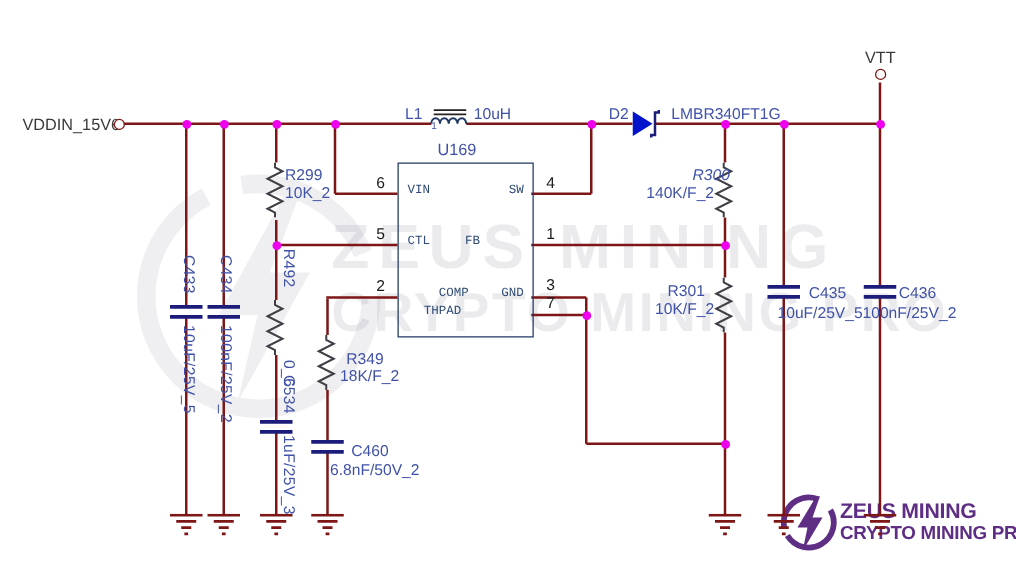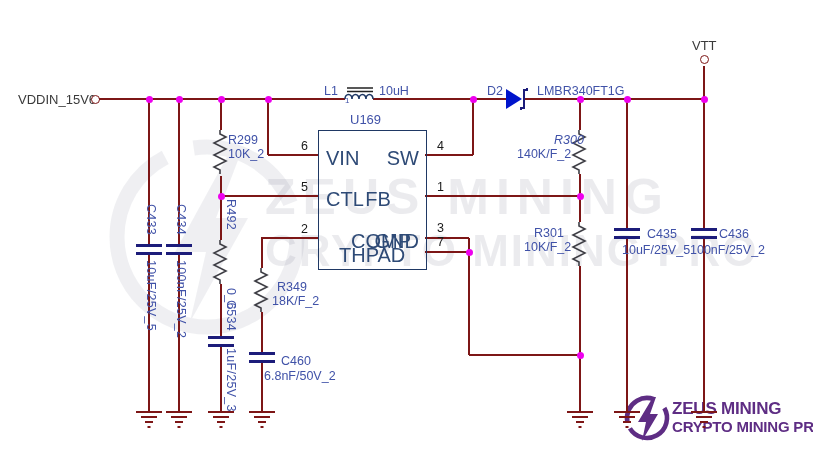--- a/index.html
+++ b/index.html
@@ -5,21 +5,21 @@
   html,body{margin:0;padding:0;background:#fff;}
   #canvas{position:relative;width:813px;height:451px;background:#fff;overflow:hidden;
           font-family:"Liberation Sans",sans-serif;}
   .abs{position:absolute;}
   .w{position:absolute;background:var(--wire);}
   .wh{height:2px;} .wv{width:2px;}
   .dot{position:absolute;width:7px;height:7px;border-radius:50%;background:var(--junction);}
   .term{position:absolute;width:7px;height:7px;border-radius:50%;border:1.5px solid var(--wire);background:#fff;}
   .lbl{position:absolute;font-size:12.5px;line-height:13px;color:var(--label);white-space:nowrap;}
   .net{position:absolute;font-size:13px;color:var(--net-label);white-space:nowrap;}
-  .pin{position:absolute;font-size:20px;color:var(--pin-name);white-space:nowrap;}
+  .pin{position:absolute;font-size:10px;color:var(--pin-name);white-space:nowrap;font-family:Liberation Mono, monospace;}
   .pnum{position:absolute;font-size:12.5px;color:var(--pin-number);}
   .vlbl{position:absolute;writing-mode:vertical-rl;font-size:12.5px;letter-spacing:.3px;
         color:var(--label);white-space:nowrap;line-height:14px;}
   .plate{position:absolute;width:26px;height:2.6px;background:var(--cap);}
   .title{position:absolute;font-family:"DejaVu Sans Mono",monospace;font-size:28px;
          letter-spacing:.5px;color:var(--title);}
   .icbox{position:absolute;border:1.6px solid var(--ic-border);background:transparent;}
   .wm-text{position:absolute;font-weight:bold;color:var(--watermark);opacity:.13;white-space:nowrap;}
   .logo-text{position:absolute;font-weight:bold;color:var(--logo);white-space:nowrap;letter-spacing:-.2px;}
 </style>

